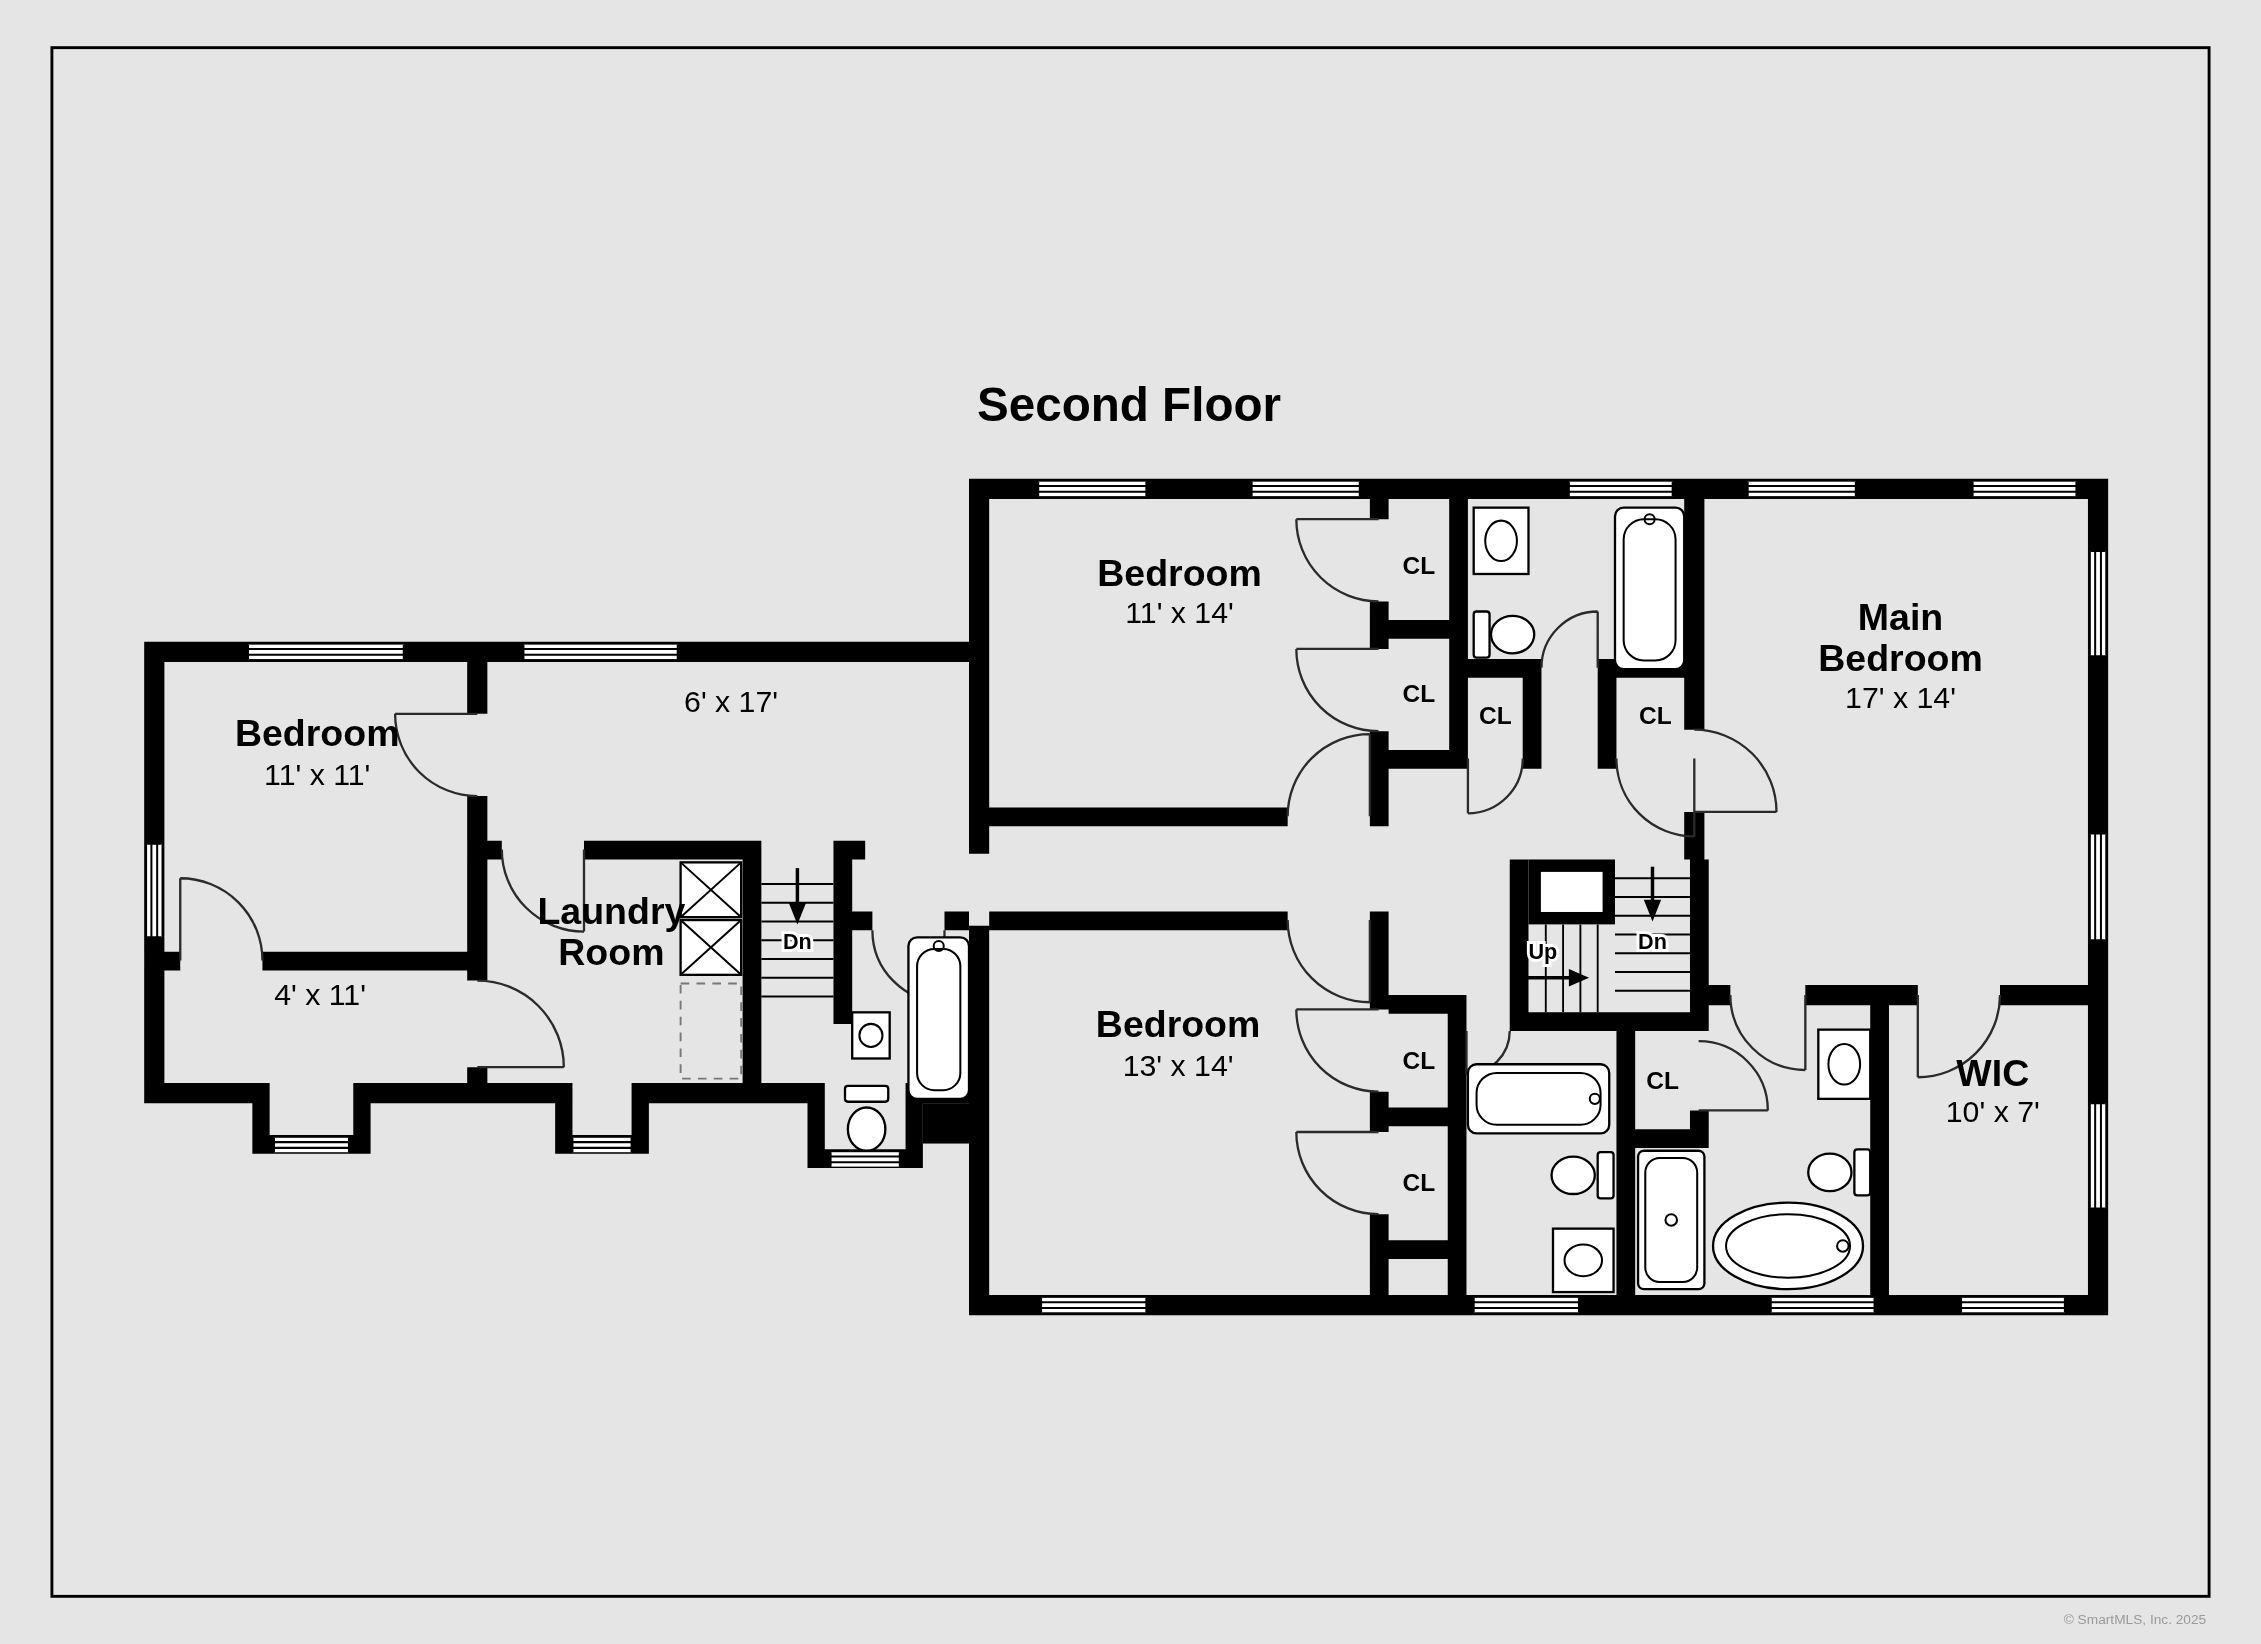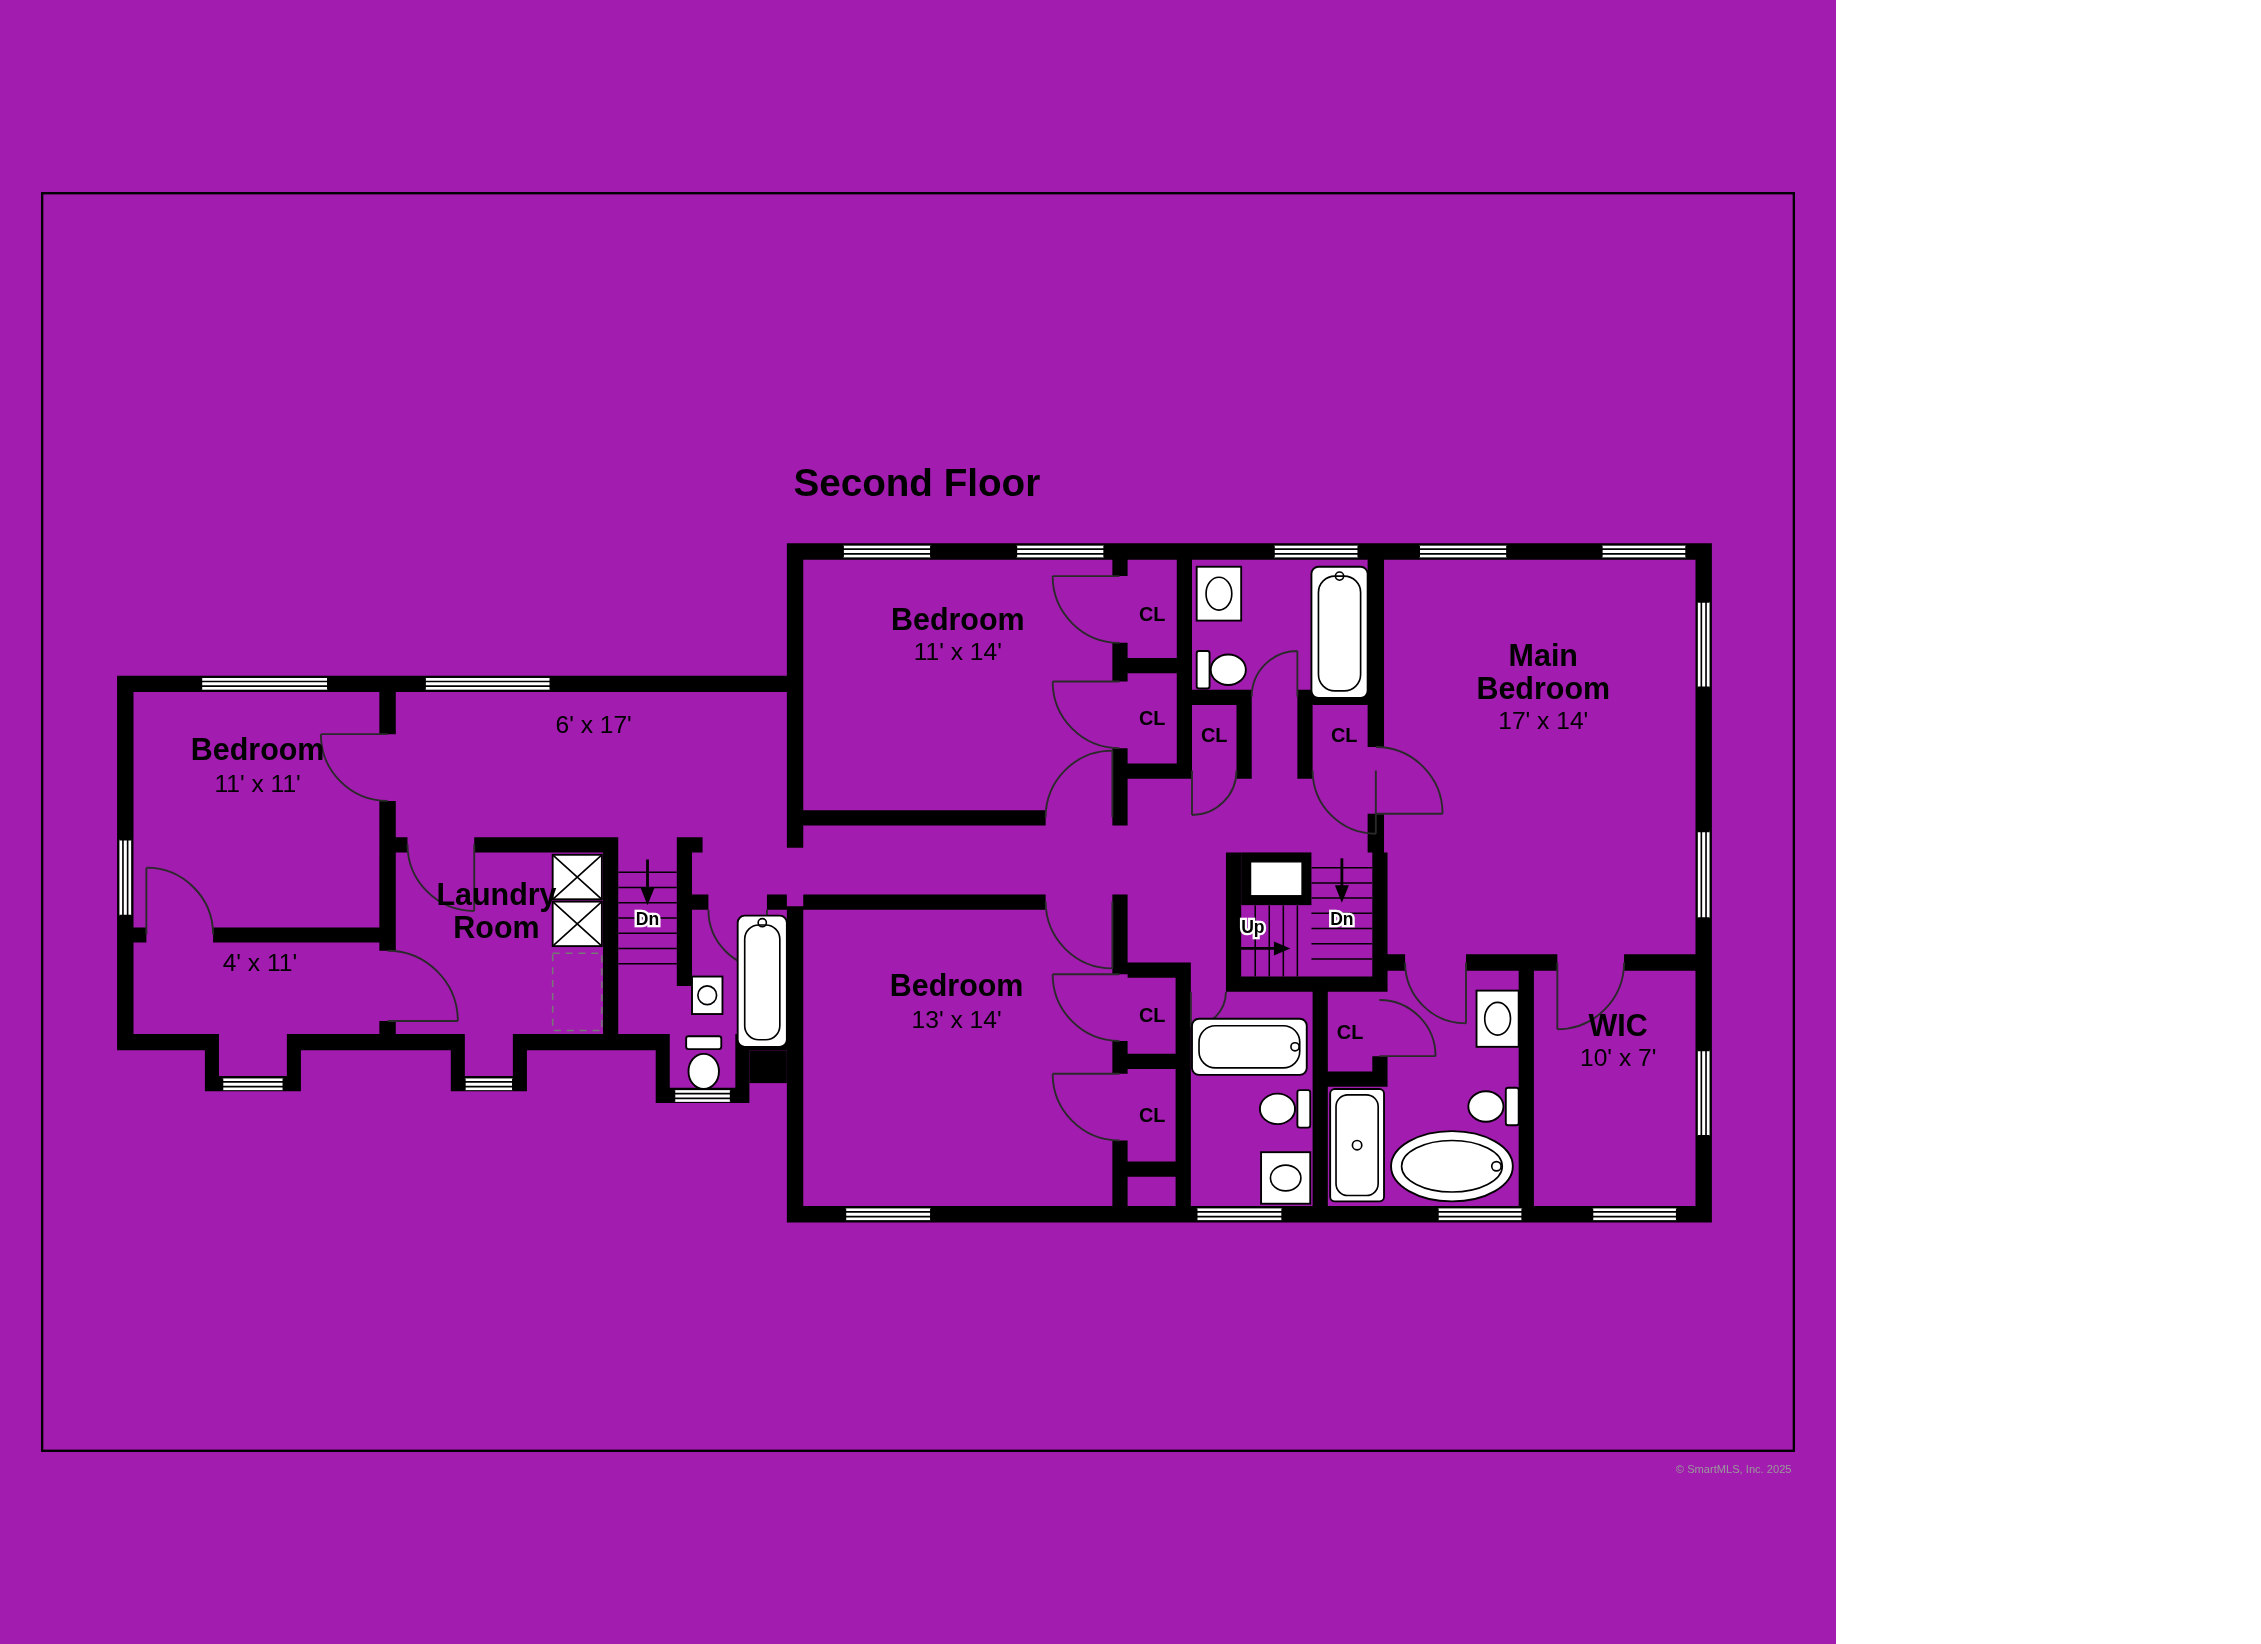--- a/index.html
+++ b/index.html
@@ -1,16 +1,16 @@
 <!DOCTYPE html>
 <html style="font-size:11.8px"><head>
 <meta charset="utf-8">
 <style>
   html,body{margin:0;padding:0;background:#fff;}
-  .page{width:1836px;height:1644px;position:relative;background:#a21caf;overflow:hidden;text-decoration:underline;}
+  .page{width:2261px;height:1644px;position:relative;background:#e5e5e5;overflow:hidden;text-decoration:underline;}
   svg{display:block;width:100%;height:100%;}
   text{font-family:"Liberation Sans","DejaVu Sans",sans-serif;fill:#000;}
   .title{font-size:33px;font-weight:700;}
   .room-name{font-size:26px;font-weight:700;}
   .room-dims{font-size:21px;font-weight:400;}
   .cl{font-size:17px;font-weight:700;}
   .stair-label{font-size:15px;font-weight:700;paint-order:stroke;stroke:#fff;stroke-width:4px;}
   .copyright{font-size:9.5px;fill:#9a9a9a;font-weight:400;}
   .wall{fill:#000;stroke:none;}
   .fix{fill:#fff;stroke:#000;stroke-width:1.6;}

